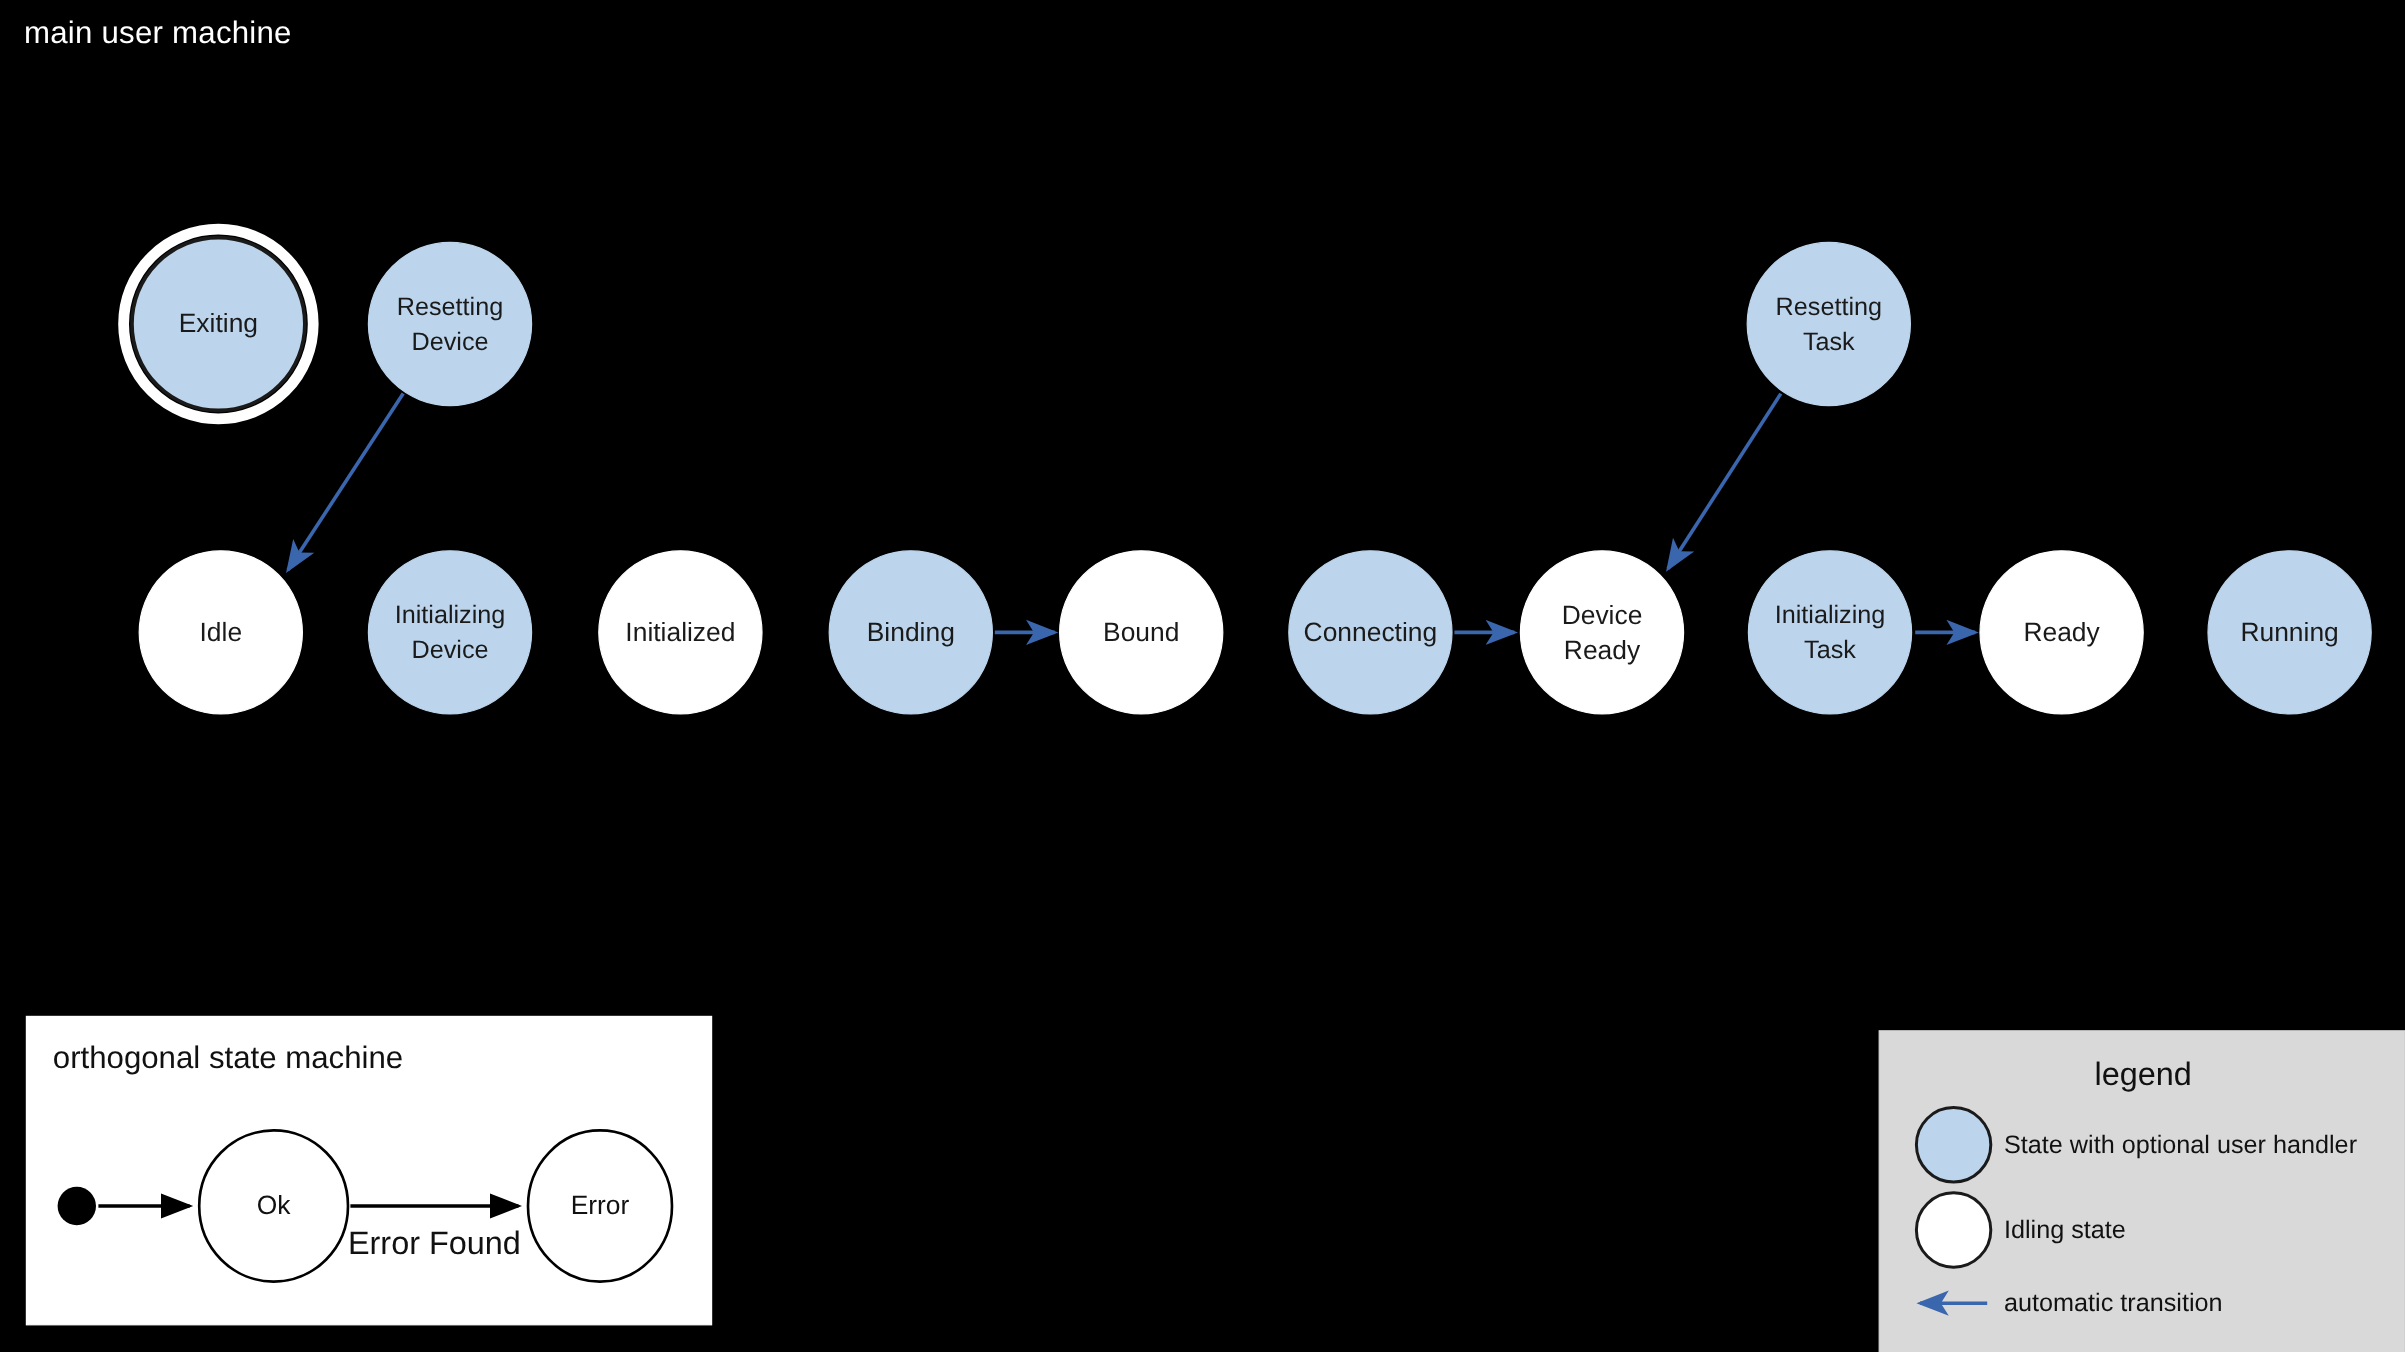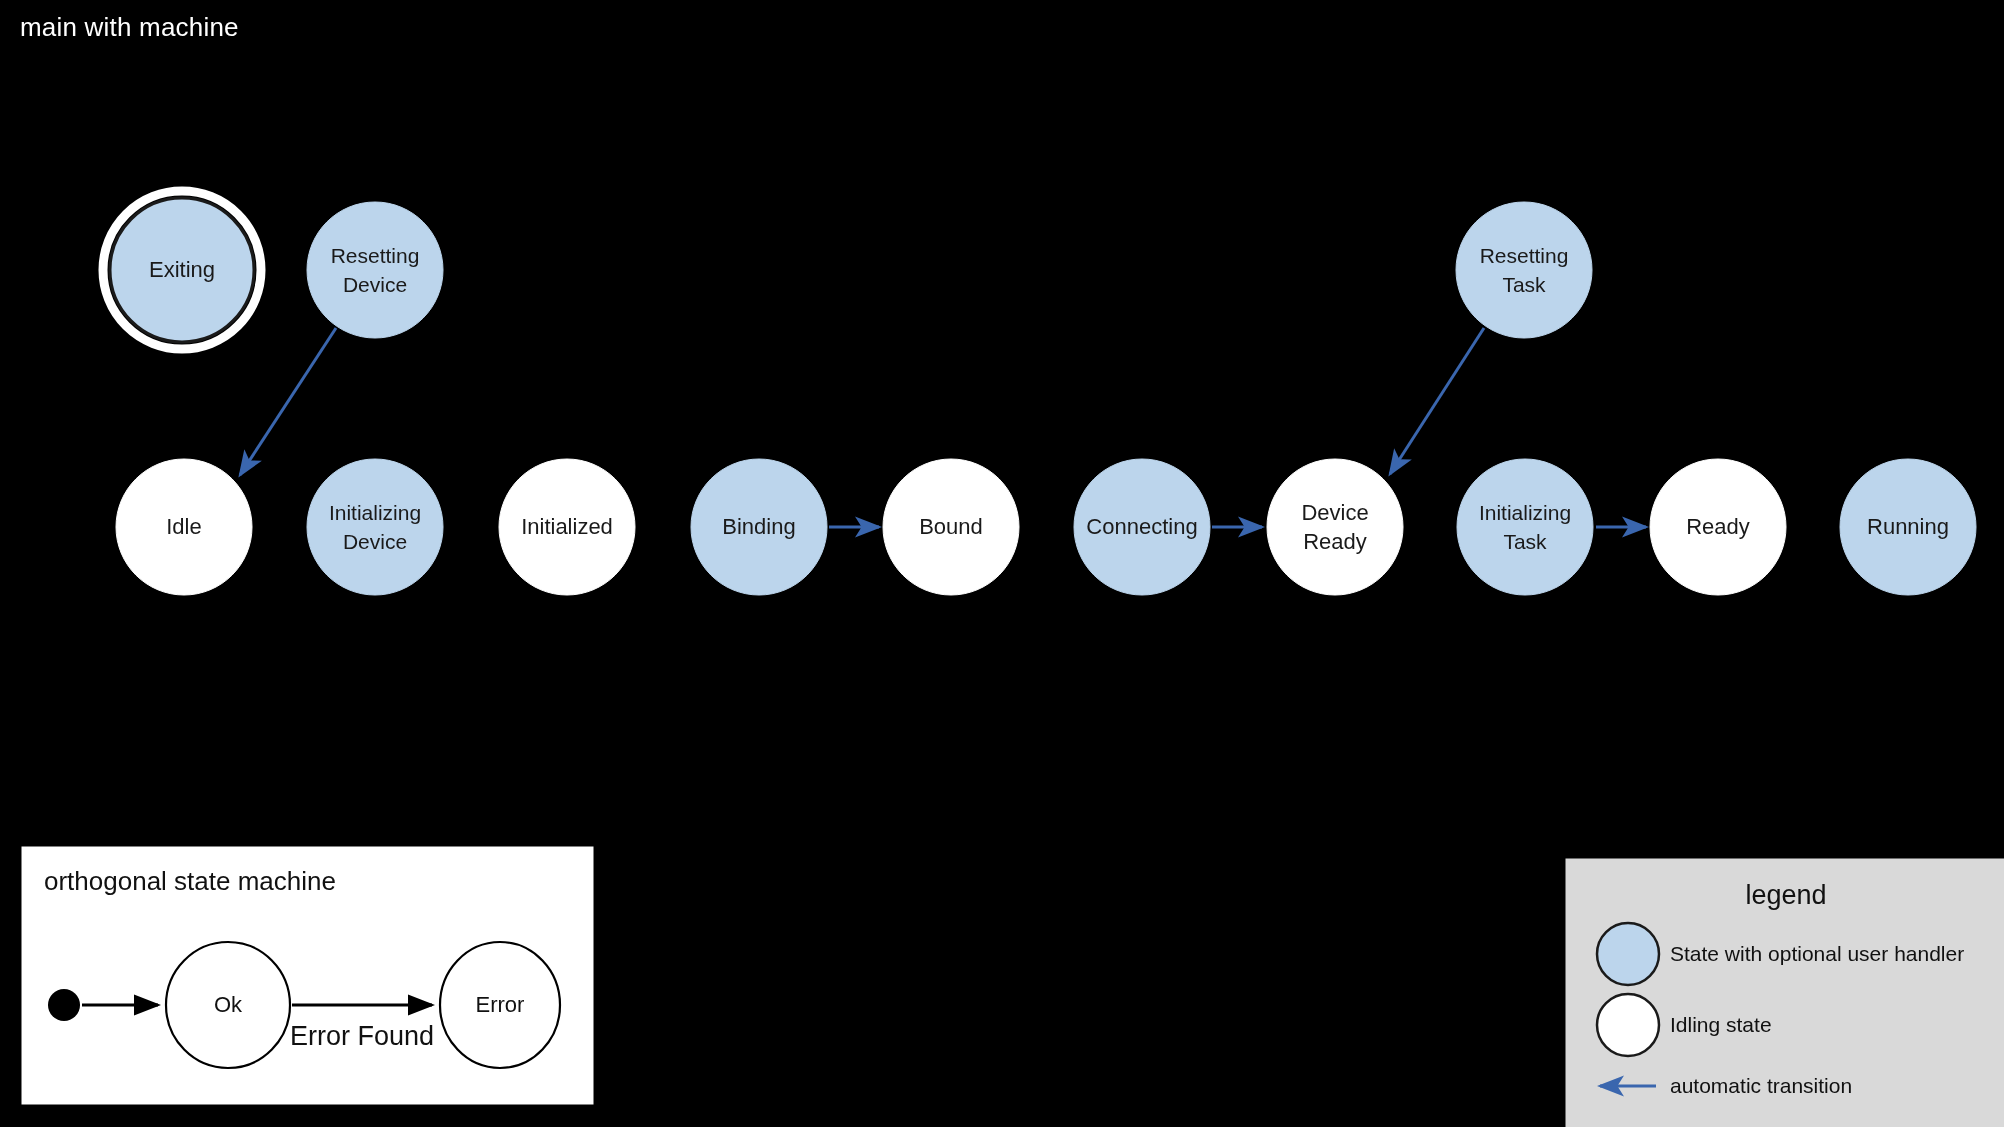--- a/index.html
+++ b/index.html
@@ -103,21 +103,21 @@
     stroke: #3a66ae;
     stroke-width: 3;
     fill: none;
   }
 </style>
 </head>
 <body>
 
 <div id="stage">
 
-  <div id="diagram-title">main with machine</div>
+  <div id="diagram-title">main user machine</div>
 
   <svg id="graph" viewBox="0 0 2004 1127">
     <defs>
       <marker id="arrow-blue" markerWidth="10" markerHeight="10" refX="8" refY="4" orient="auto" markerUnits="strokeWidth">
         <path d="M0,0.5 L9,4 L0,7.5 L2.2,4 Z" fill="#3a66ae"></path>
       </marker>
       <marker id="arrow-black" markerWidth="10" markerHeight="10" refX="8" refY="4" orient="auto" markerUnits="strokeWidth">
         <path d="M0,0.5 L9,4 L0,7.5 Z" fill="#000000"></path>
       </marker>
       <marker id="arrow-blue-left" markerWidth="10" markerHeight="10" refX="8" refY="4" orient="auto" markerUnits="strokeWidth">

